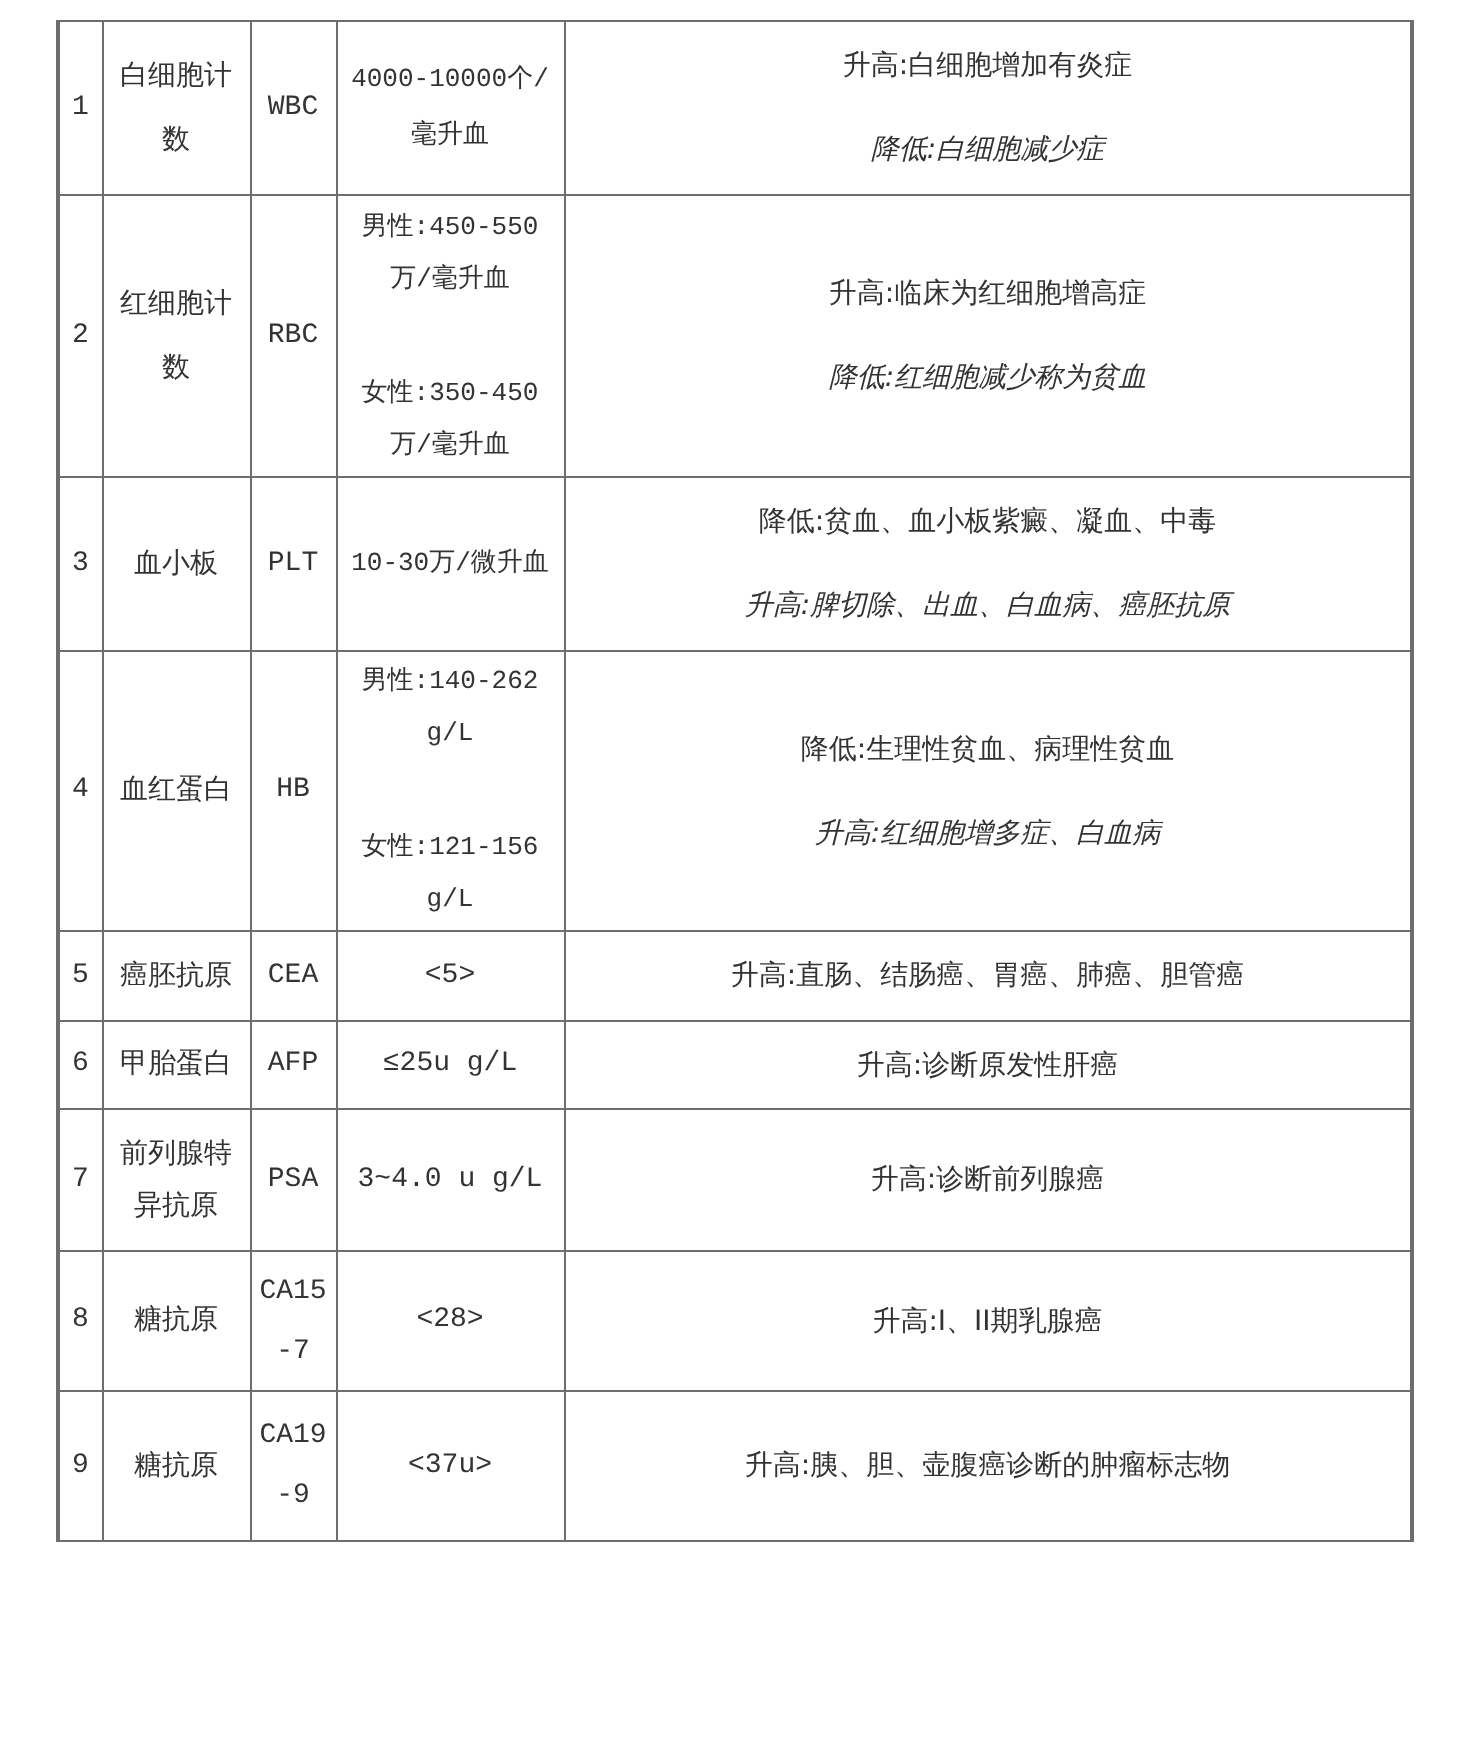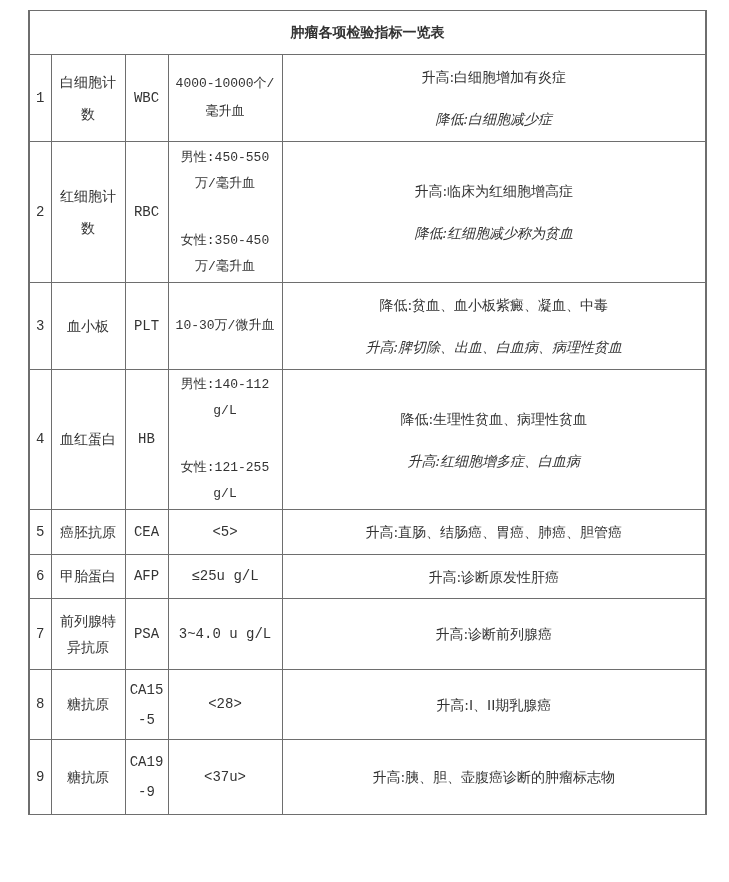--- a/index.html
+++ b/index.html
@@ -23,23 +23,20 @@
 
 <table class="tbl">
   <colgroup>
     <col style="width:22px">
     <col style="width:74px">
     <col style="width:43px">
     <col style="width:114px">
     <col style="width:424px">
   </colgroup>
   <tbody>
-    <tr>
-      <td colspan="5" class="title-cell">肿瘤各项检验指标一览表</td>
-    </tr>
 
     <tr style="height:87px">
       <td class="mono">1</td>
       <td style="line-height:32px">白细胞计数</td>
       <td class="mono">WBC</td>
       <td class="range">
           <p class="mono" style="font-size:13px;line-height:28px">4000-10000个/毫升血</p>
         </td>
       <td class="meaning">
         <p>升高:白细胞增加有炎症</p>
@@ -63,31 +60,31 @@
 
     <tr style="height:87px">
       <td class="mono">3</td>
       <td>血小板</td>
       <td class="mono">PLT</td>
       <td class="range">
           <p class="mono" style="line-height:28px">10-30万/微升血</p>
         </td>
       <td class="meaning">
         <p>降低:贫血、血小板紫癜、凝血、中毒</p>
-        <p>升高:脾切除、出血、白血病、病理性贫血</p>
+        <p>升高:脾切除、出血、白血病、癌胚抗原</p>
       </td>
     </tr>
 
     <tr style="height:140px">
       <td class="mono">4</td>
       <td>血红蛋白</td>
       <td class="mono">HB</td>
       <td class="range">
-        <p class="mono">男性:140-112 g/L</p>
-        <p class="mono">女性:121-255 g/L</p>
+        <p class="mono">男性:140-262 g/L</p>
+        <p class="mono">女性:121-156 g/L</p>
       </td>
       <td class="meaning">
         <p>降低:生理性贫血、病理性贫血</p>
         <p>升高:红细胞增多症、白血病</p>
       </td>
     </tr>
 
     <tr style="height:45px">
       <td class="mono">5</td>
       <td>癌胚抗原</td>
@@ -114,21 +111,21 @@
       <td class="mono">PSA</td>
       <td class="mono">3~4.0 u g/L</td>
       <td class="meaning">
         <p>升高:诊断前列腺癌</p>
       </td>
     </tr>
 
     <tr style="height:70px">
       <td class="mono">8</td>
       <td>糖抗原</td>
-      <td class="mono" style="line-height:30px">CA15-5</td>
+      <td class="mono" style="line-height:30px">CA15-7</td>
       <td class="mono">&lt;28&gt;</td>
       <td class="meaning">
         <p>升高:I、II期乳腺癌</p>
       </td>
     </tr>
 
     <tr style="height:75px">
       <td class="mono">9</td>
       <td>糖抗原</td>
       <td class="mono" style="line-height:30px">CA19-9</td>

